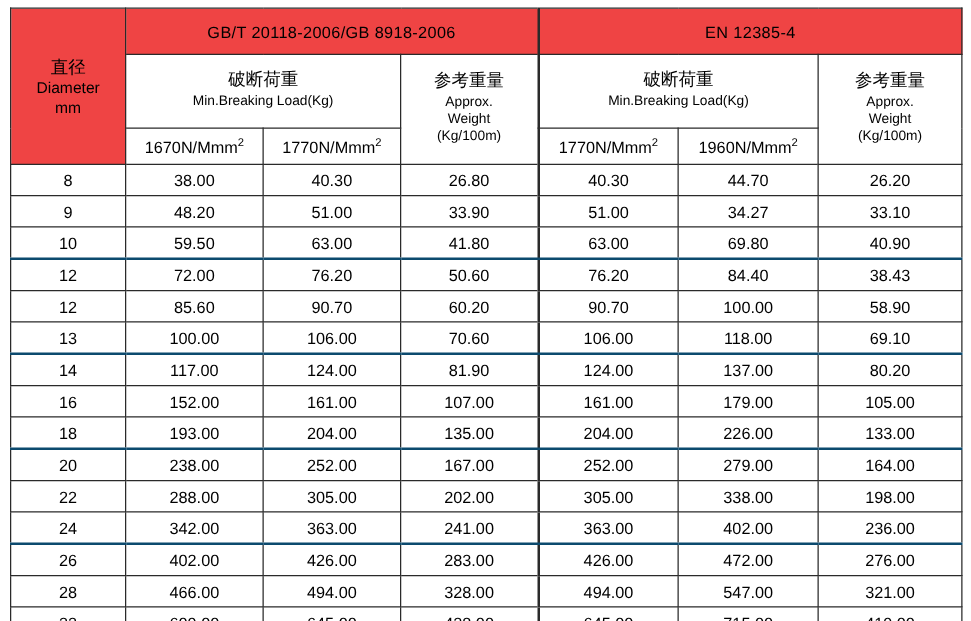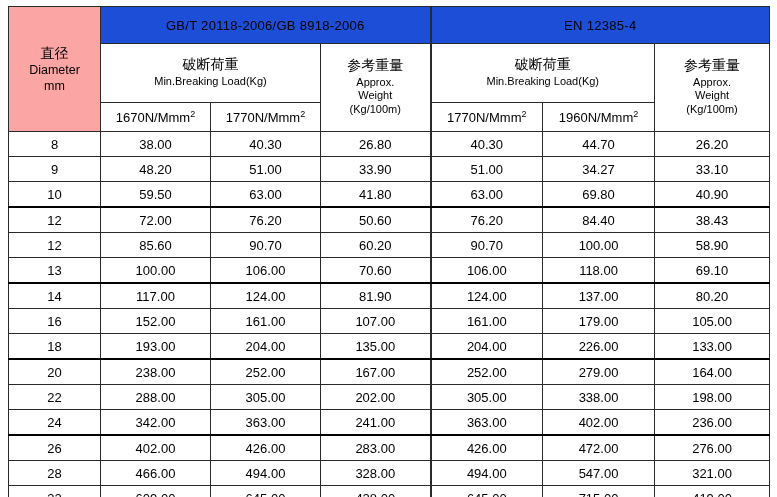--- a/index.html
+++ b/index.html
@@ -28,21 +28,21 @@
   }
   table.spec td {
     border: 1px solid #2a2a2a;
     text-align: center;
     vertical-align: middle;
     font-size: 13px;
     padding: 0;
   }
   
   .hdr-std {
-    background: #1d4ed8;
+    background: #ef4444;
     font-size: 15px;
     height: 36px;
     letter-spacing: 0.3px;
     margin-left: 16px;
   }
   .hdr-sub {
     background: #ffffff;
     height: 58px;
     line-height: 1.25;
     font-size: 13px;
@@ -56,21 +56,21 @@
     font-size: 11px;
     display: block;
   }
   .hdr-unit {
     background: #ffffff;
     height: 28px;
     font-size: 12.5px;
     margin-top: 24px;
   }
   .diam-cell {
-    background: #fca5a5;
+    background: #ef4444;
     line-height: 1.3;
     font-size: 13px;
   }
   .diam-cell .cn {
     font-size: 14px;
     display: block;
   }
   .diam-cell .en {
     display: block;
     font-size: 12.5px;
@@ -78,21 +78,21 @@
   .diam-cell .mm {
     display: block;
     font-size: 12.5px;
   }
   
   tbody td {
     height: 24px;
     font-size: 13.5px;
   }
   tbody tr.group-end td {
-    border-bottom: 2px solid #000000;
+    border-bottom: 2px solid #0c4a6e;
   }
   .colsep-strong {
     border-right: 2px solid #2a2a2a !important;
   }
   .sup {
     vertical-align: super;
     font-size: 9px;
   }
 </style>
 </head>

